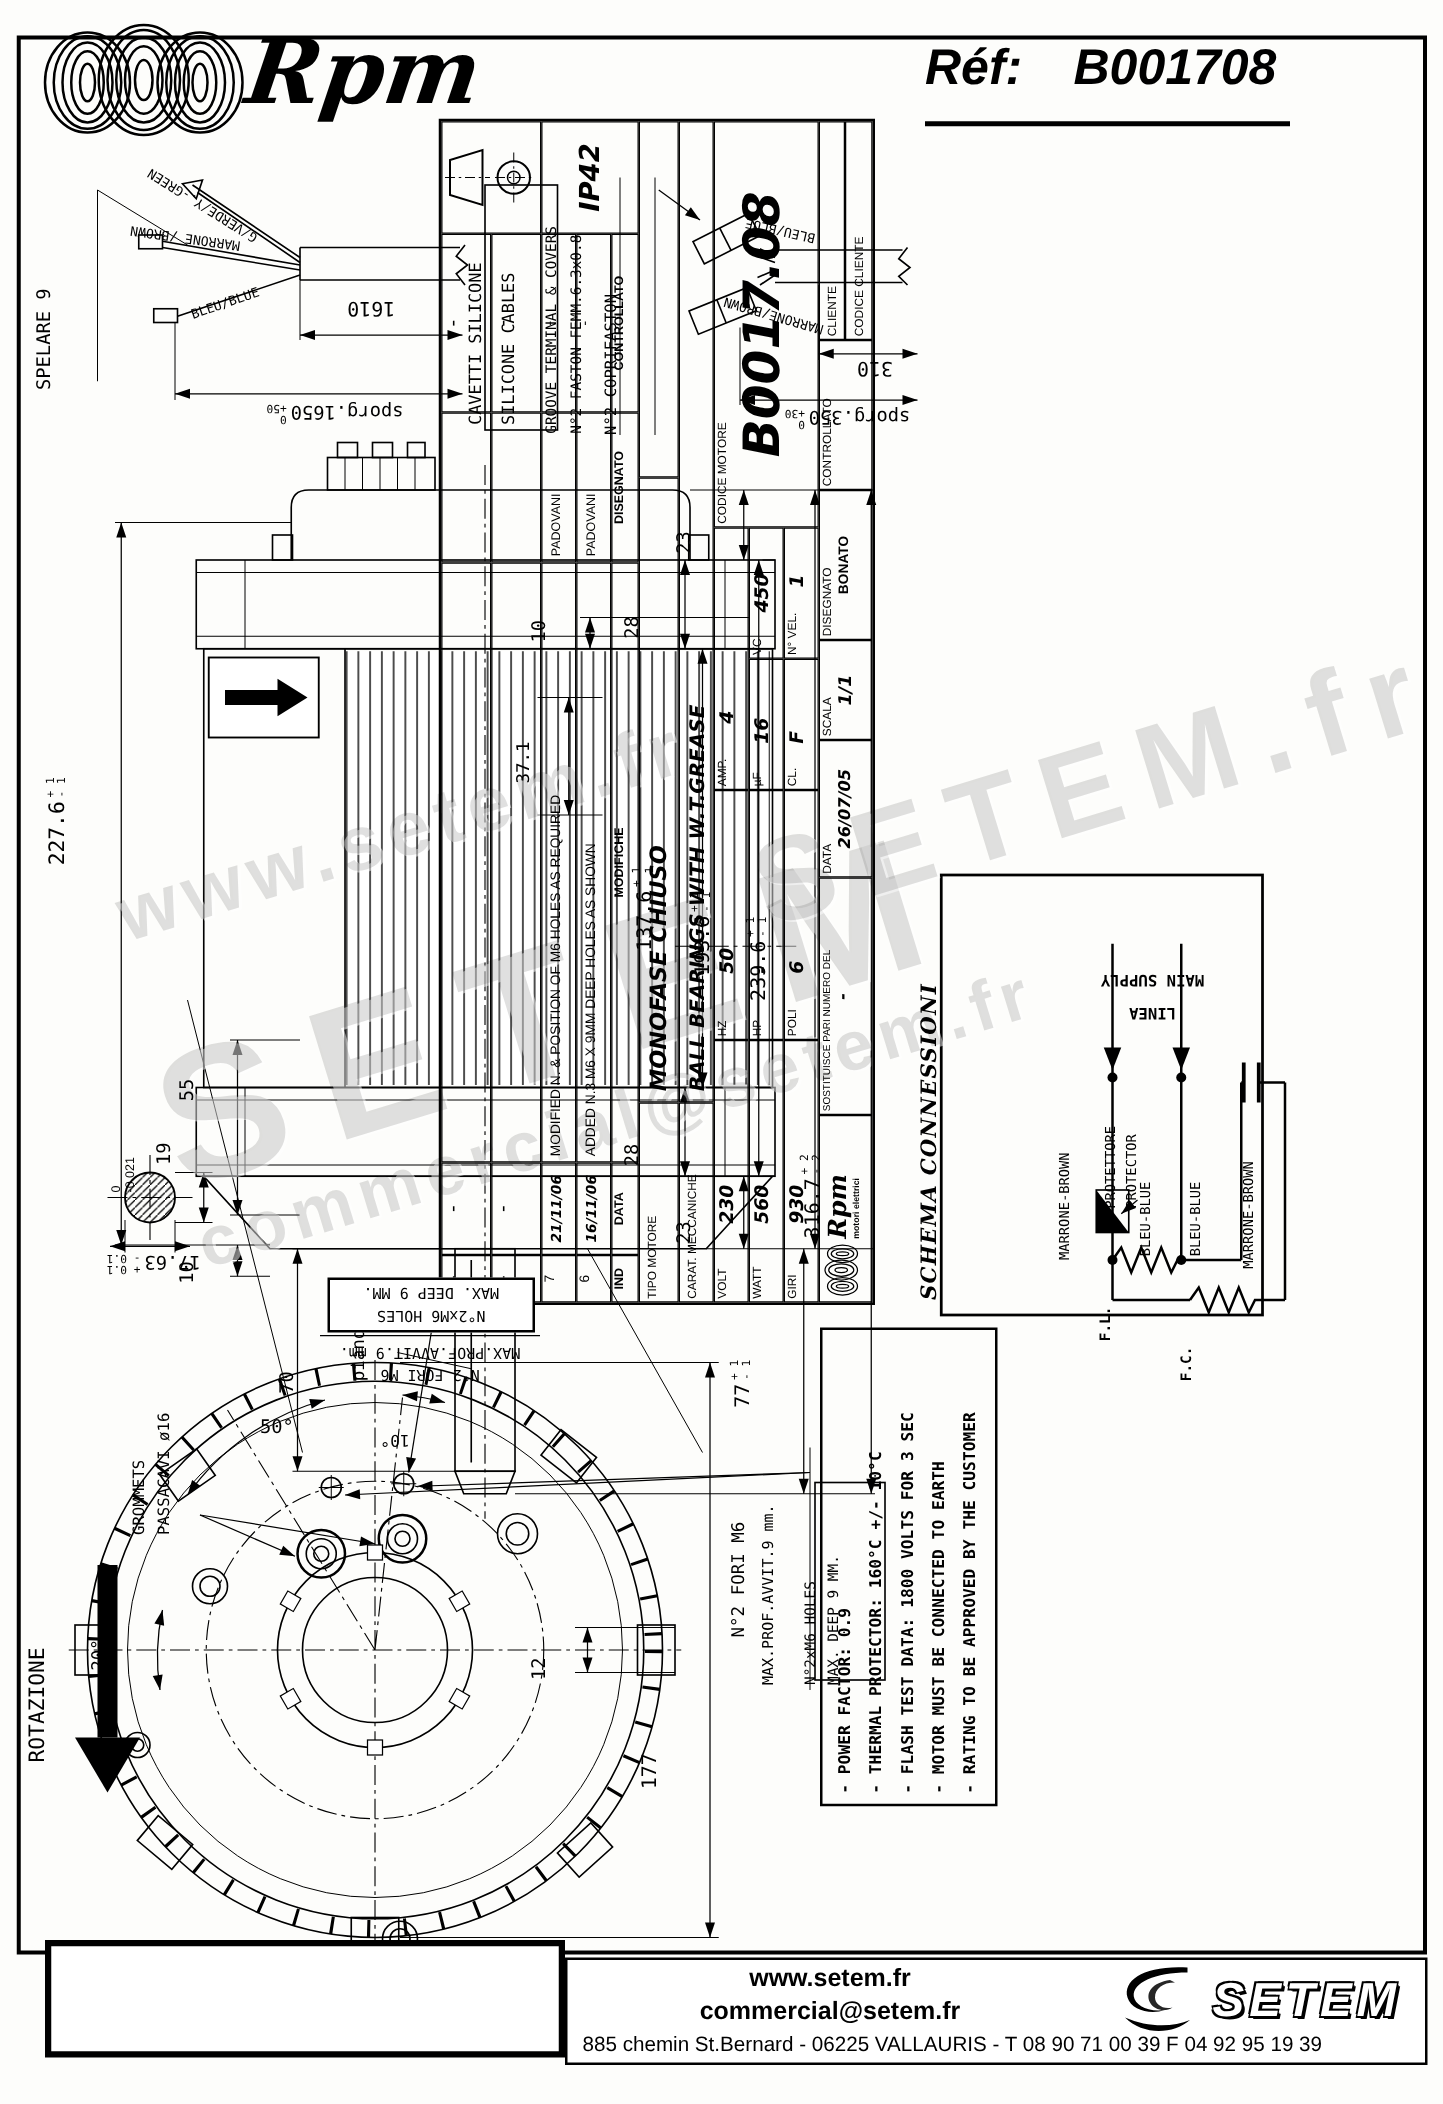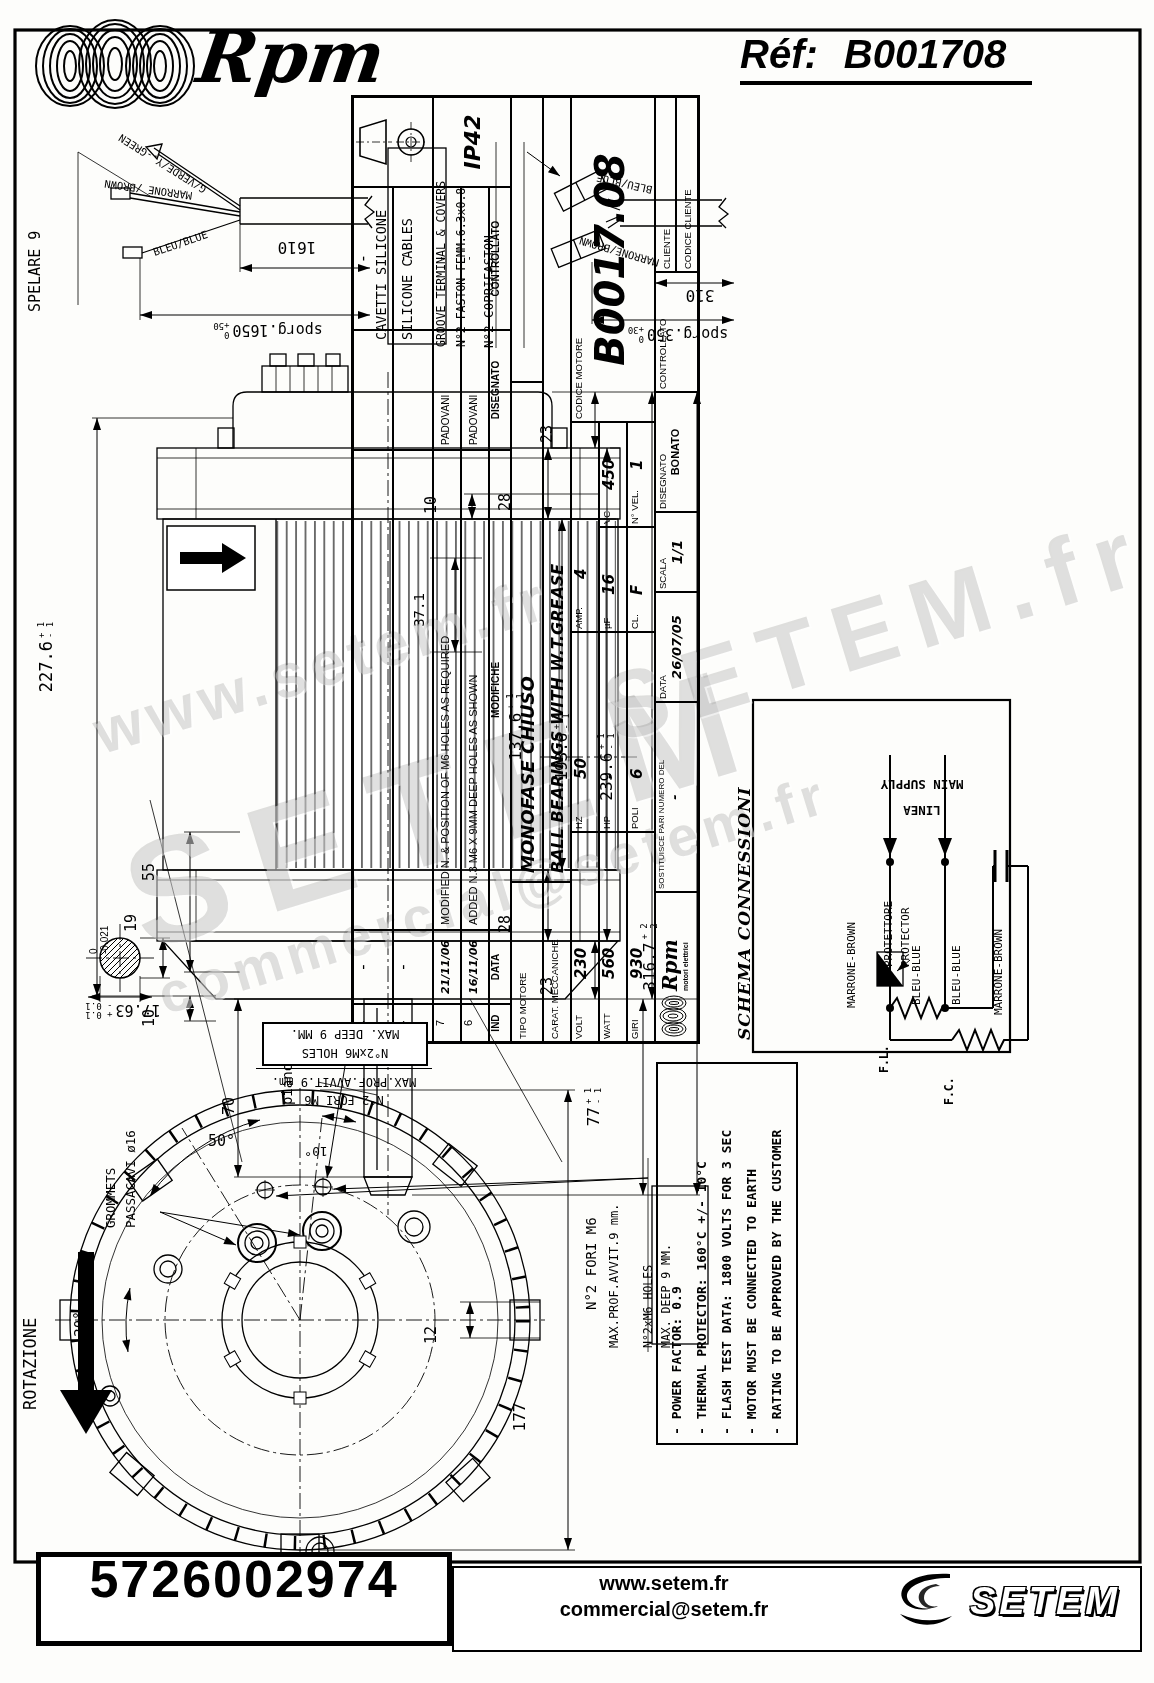--- a/index.html
+++ b/index.html
@@ -279,21 +279,21 @@
       <ellipse cx="85" cy="46" rx="7" ry="16"></ellipse>
     <ellipse cx="130" cy="48" rx="34" ry="40"></ellipse>
       <ellipse cx="130" cy="48" rx="27" ry="37"></ellipse>
       <ellipse cx="130" cy="48" rx="20" ry="32"></ellipse>
       <ellipse cx="130" cy="48" rx="13" ry="25"></ellipse>
       <ellipse cx="130" cy="48" rx="6" ry="15"></ellipse>
   </g>
 </svg>
 <div class="t" style="left:198px;top:14px;font:italic 900 72px 'DejaVu Serif',serif;transform:skewX(-8deg);">Rpm</div>
 
-<div class="t" style="left:740px;top:32px;width:292px;border-bottom:4px solid #000;padding-bottom:4px;font:italic 800 40px 'Liberation Sans',sans-serif;display:flex;gap:26px;">
+<div class="t" style="left:740px;top:32px;width:292px;border-bottom:4px solid #000;padding-bottom:20px;font:italic 800 40px 'Liberation Sans',sans-serif;display:flex;gap:41px;">
   <span>Réf:</span>
   <span>B001708</span>
 </div>
 
 <div class="t r90 mono" style="left:48px;top:292px;width:145px;height:20px;font-size:15px;">SPELARE 9</div>
 <div class="t mono" style="left:112px;top:158px;font-size:10.5px;transform:rotate(212deg);">G/VERDE/Y.-GREEN</div>
 <div class="t mono" style="left:104px;top:184px;font-size:10.5px;transform:rotate(188deg);">MARRONE /BROWN</div>
 <div class="t mono" style="left:152px;top:238px;font-size:10.5px;transform:rotate(-19deg);">BLEU/BLUE</div>
 <div class="t r180 mono" style="left:262px;top:238px;width:70px;font-size:16px;text-align:center;">1610</div>
 <div class="t r180" style="left:188px;top:320px;width:160px;">
@@ -584,24 +584,24 @@
 
 <div class="notes">
   <div>- POWER FACTOR: 0.9</div>
   <div>- THERMAL PROTECTOR: 160°C +/- 10°C</div>
   <div>- FLASH TEST DATA: 1800 VOLTS FOR 3 SEC</div>
   <div>- MOTOR MUST BE CONNECTED TO EARTH</div>
   <div>- RATING TO BE APPROVED BY THE CUSTOMER</div>
 </div>
 
 <div class="codebox">
-  <div style="font:bold 52px 'Liberation Sans',sans-serif;text-align:center;margin-top:-8px;letter-spacing:2px;">5726002974</div>
 </div>
 <div class="addrbox">
   <div class="t" style="left:80px;top:5px;width:260px;text-align:center;font-weight:bold;font-size:20px;">www.setem.fr</div>
   <div class="t" style="left:60px;top:31px;width:300px;text-align:center;font-weight:bold;font-size:20px;">commercial@setem.fr</div>
+  <div class="t" style="left:12px;top:60px;width:620px;font-size:16.5px;">885 chemin St.Bernard  -  06225 VALLAURIS  -  T 08 90 71 00 39   F 04 92 95 19 39</div>
   <svg width="74" height="62" viewBox="0 0 74 62" style="position:absolute;left:438px;top:2px;">
     <path d="M58,4 C24,2 6,14 10,28 C13,38 28,42 40,38 C26,40 16,34 15,27 C14,16 32,8 58,8 Z" fill="#000"></path>
     <path d="M44,14 C30,16 24,24 28,32 C31,38 40,40 46,36 C38,38 32,33 32,28 C32,21 38,16 48,16 Z" fill="#000" opacity="0.85"></path>
     <path d="M8,44 C22,58 46,58 60,46 C46,52 26,52 8,44 Z" fill="#000"></path>
   </svg>
   <div class="t outline-txt" style="left:516px;top:12px;font:italic 900 38px 'Liberation Sans',sans-serif;letter-spacing:4px;">SETEM</div>
 </div>
 
 </body></html>

